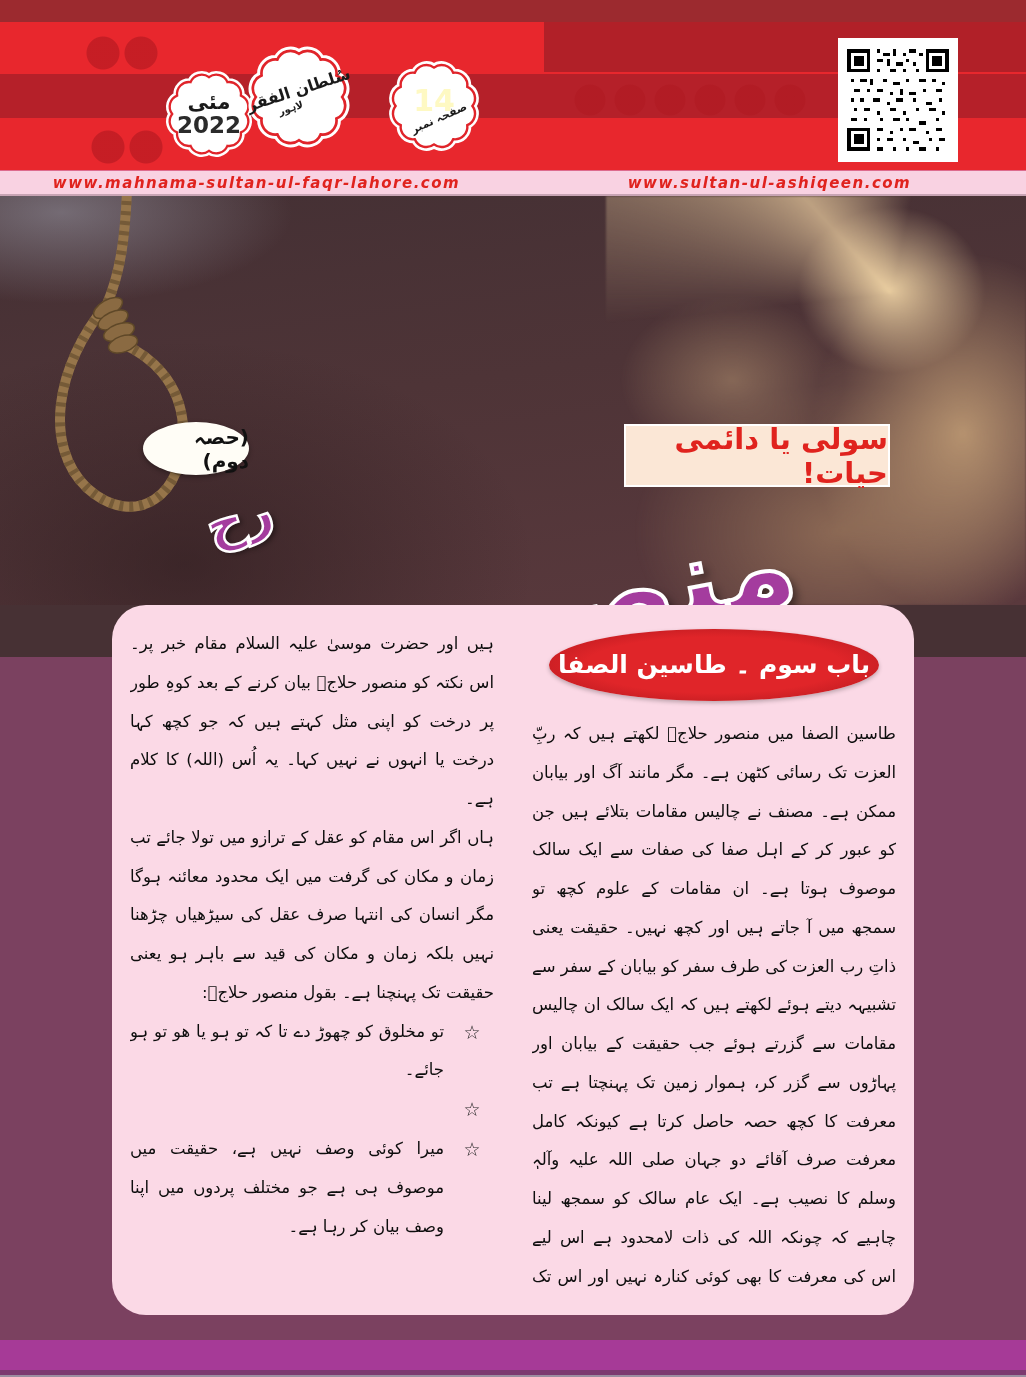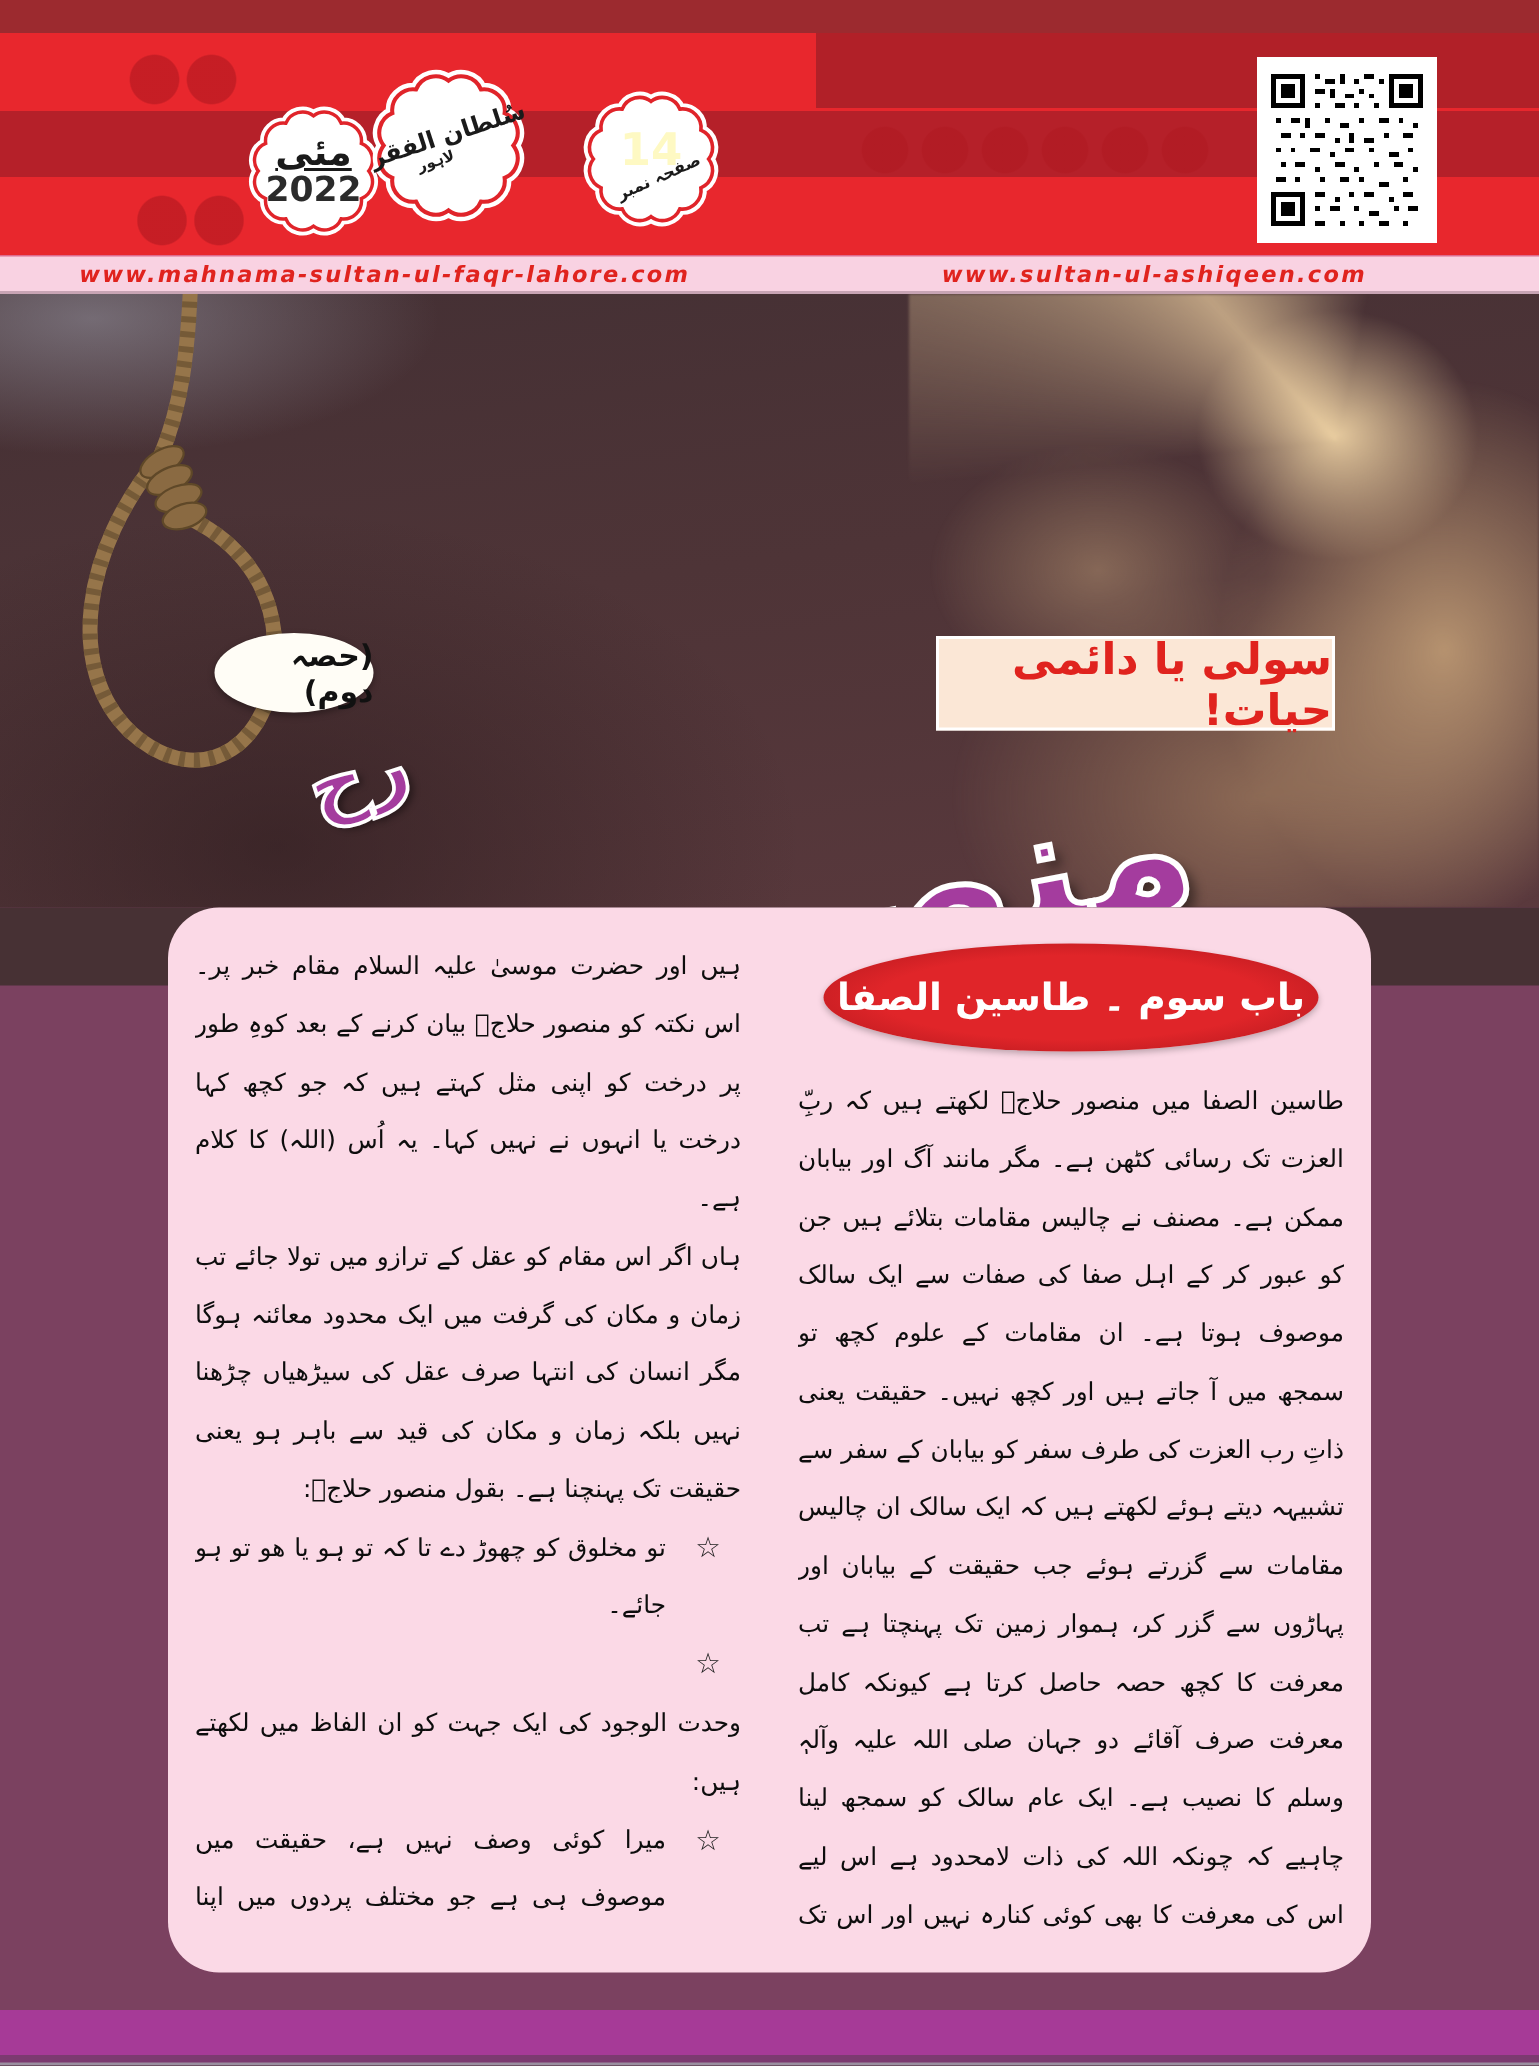--- a/index.html
+++ b/index.html
@@ -23,21 +23,21 @@
       radial-gradient(circle at 590px 100px, rgba(175,24,32,.5) 15px, transparent 16px),
       radial-gradient(circle at 630px 100px, rgba(175,24,32,.5) 15px, transparent 16px),
       radial-gradient(circle at 670px 100px, rgba(175,24,32,.5) 15px, transparent 16px),
       radial-gradient(circle at 710px 100px, rgba(175,24,32,.5) 15px, transparent 16px),
       radial-gradient(circle at 750px 100px, rgba(175,24,32,.5) 15px, transparent 16px),
       radial-gradient(circle at 790px 100px, rgba(175,24,32,.5) 15px, transparent 16px);}
   .flower-badge{position:absolute;}
   .flower-badge svg{position:absolute;inset:0;width:100%;height:100%;overflow:visible;}
   .badge-content{position:absolute;inset:0;display:flex;flex-direction:column;align-items:center;justify-content:center;z-index:2;color:#1a1a1a;text-align:center;line-height:1.05;}
   .badge-date{left:163px;top:68px;width:92px;height:92px;}
-  .badge-date .l1{font-size:25px;font-weight:bold;text-decoration:underline;}
+  .badge-date .l1{font-size:21px;font-weight:bold;}
   .badge-date .l2{font-size:23px;font-weight:bold;color:#2b2b2b;}
   .badge-logo{left:245px;top:42px;width:108px;height:110px;}
   .badge-logo .l1{font-size:16px;font-weight:bold;transform:rotate(-18deg);}
   .badge-logo .l2{font-size:10px;font-weight:bold;transform:rotate(-18deg) translateX(-8px);margin-top:2px;}
   .badge-page{left:386px;top:58px;width:96px;height:96px;}
   .badge-page .l1{font-size:30px;font-weight:bold;color:#fef9c3;}
   .badge-page .l2{font-size:11px;font-weight:bold;transform:rotate(-24deg) translateX(6px);margin-top:-2px;}
   .qr-box{position:absolute;left:838px;top:38px;width:120px;height:124px;background:#fff;padding:6px;}
   .qr-box svg{width:100%;height:100%;display:block;}
   
@@ -202,21 +202,20 @@
       <div class="col">
         <p class="para">ہیں اور حضرت موسیٰ علیہ السلام مقام خبر پر۔ اس نکتہ کو منصور حلاجؒ بیان کرنے کے بعد کوہِ طور پر درخت کو اپنی مثل کہتے ہیں کہ جو کچھ کہا درخت یا انہوں نے نہیں کہا۔ یہ اُس (اللہ) کا کلام ہے۔</p>
         <p class="para">ہاں اگر اس مقام کو عقل کے ترازو میں تولا جائے تب زمان و مکان کی گرفت میں ایک محدود معائنہ ہوگا مگر انسان کی انتہا صرف عقل کی سیڑھیاں چڑھنا نہیں بلکہ زمان و مکان کی قید سے باہر ہو یعنی حقیقت تک پہنچنا ہے۔ بقول منصور حلاجؒ:</p>
         <div class="bullet">
           <span class="star">☆</span>
           <p>تو مخلوق کو چھوڑ دے تا کہ تو ہو یا ھو تو ہو جائے۔</p>
         </div>
         <div class="bullet">
           <span class="star">☆</span>
         </div>
-        <p class="para">وحدت الوجود کی ایک جہت کو ان الفاظ میں لکھتے ہیں:</p>
         <div class="bullet">
           <span class="star">☆</span>
           <p>میرا کوئی وصف نہیں ہے، حقیقت میں موصوف ہی ہے جو مختلف پردوں میں اپنا وصف بیان کر رہا ہے۔</p>
         </div>
 
       </div>
 
     </div>
   </div>
 

